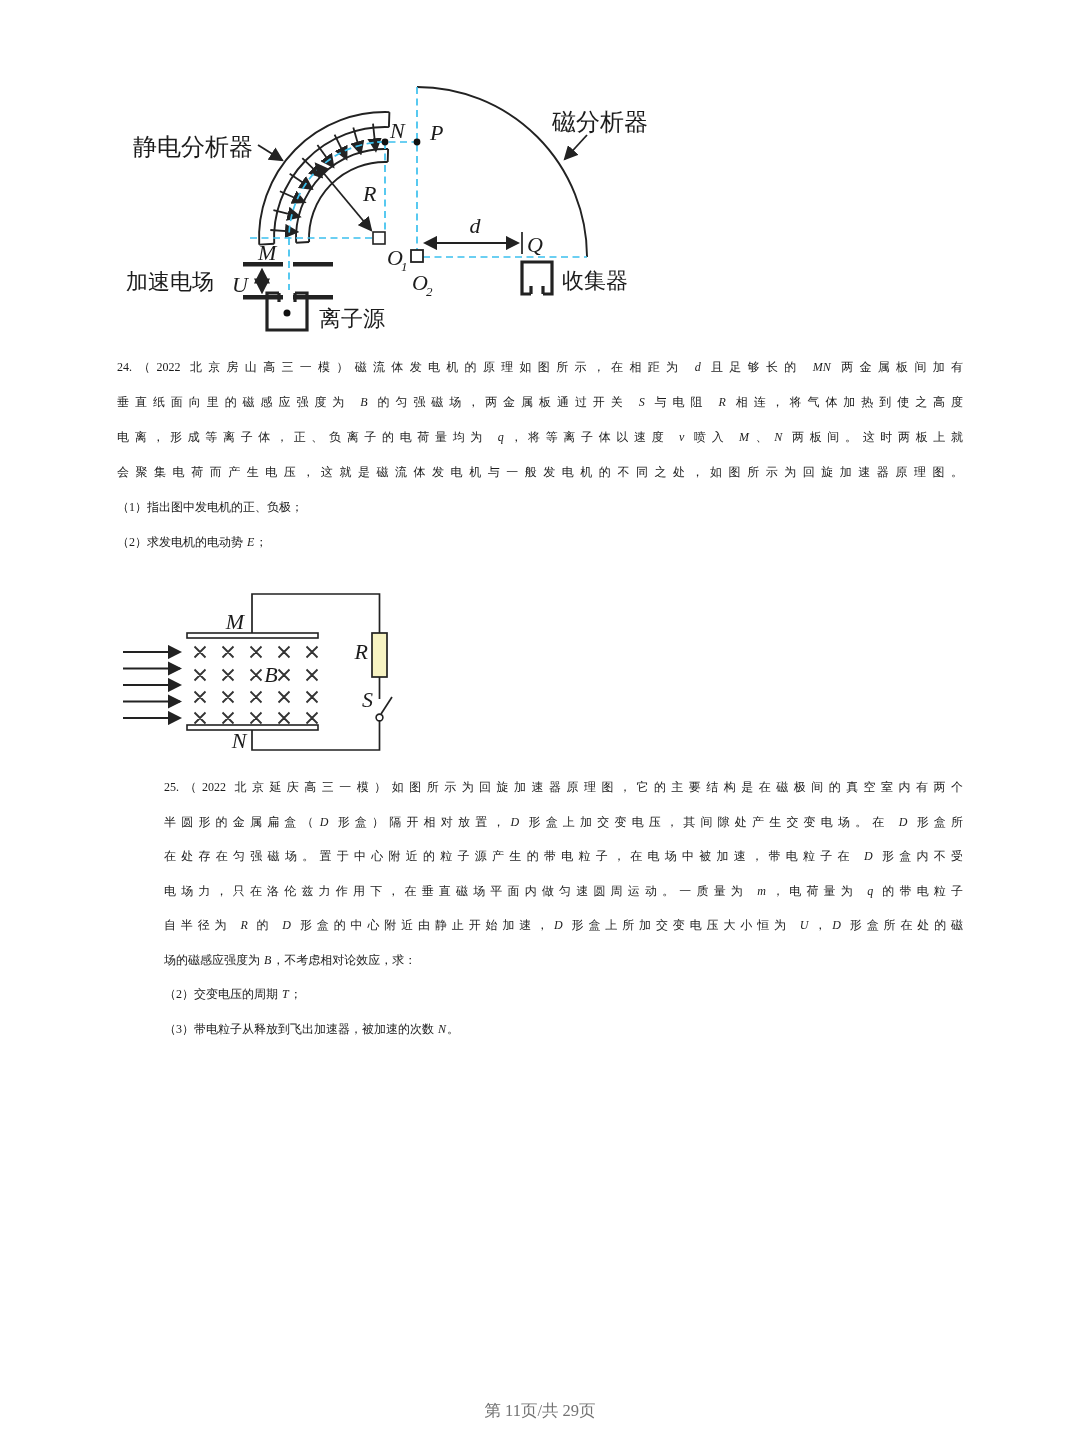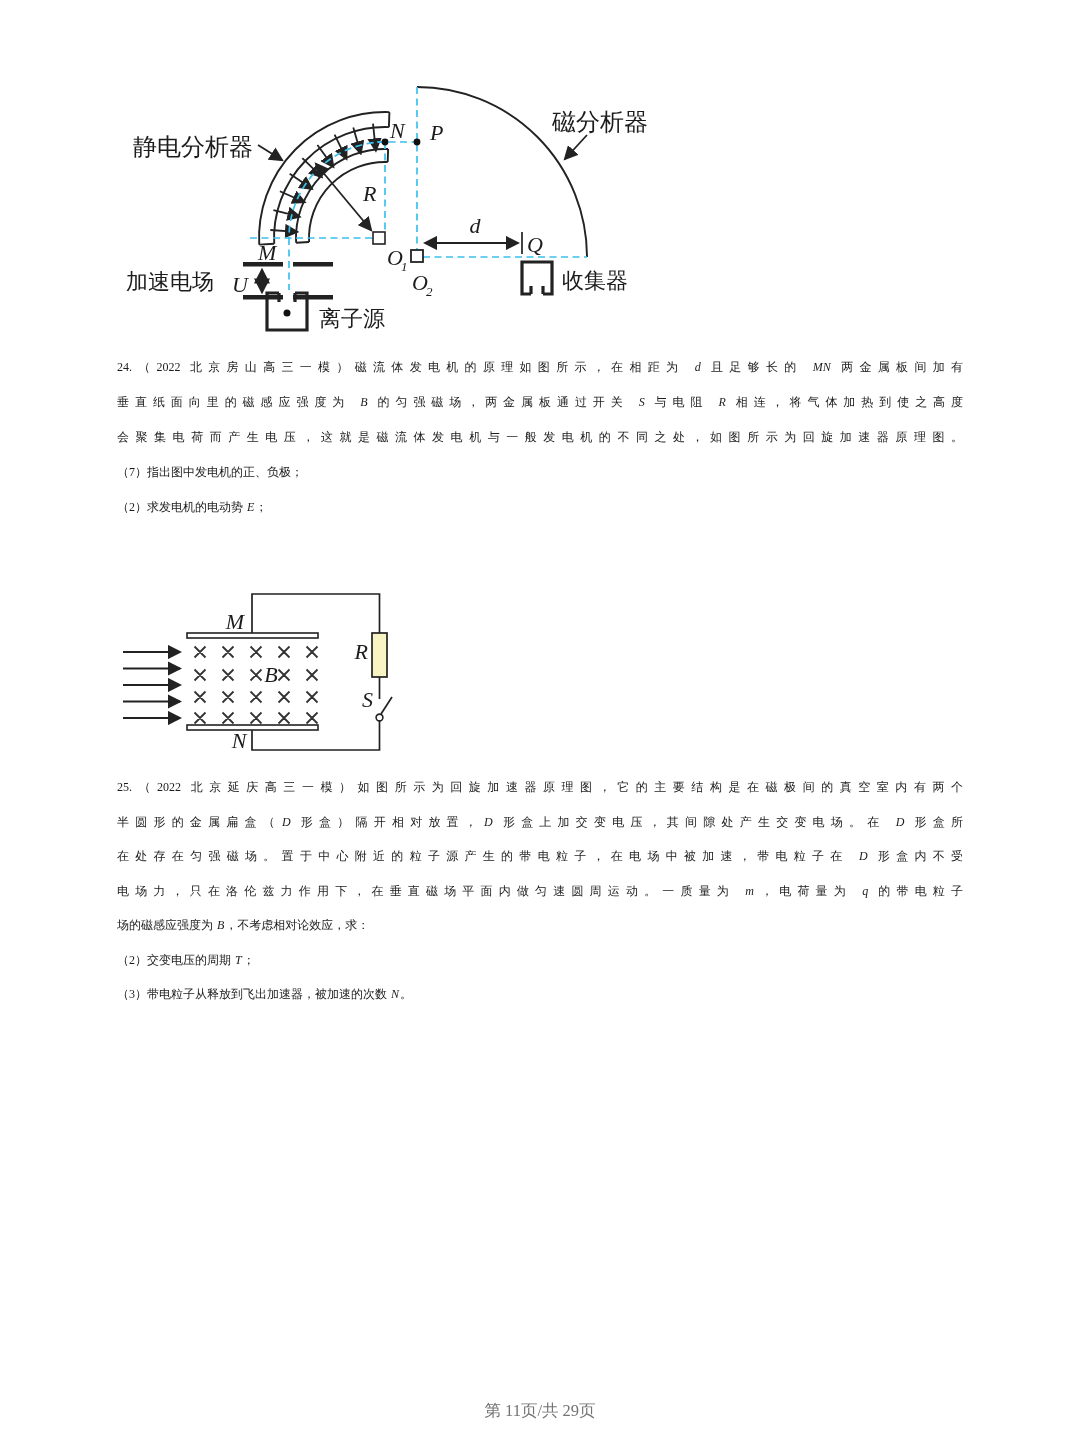--- a/index.html
+++ b/index.html
@@ -4,21 +4,21 @@
 <style>
   html,body{margin:0;padding:0;}
   body{
     width:1080px;height:1439px;background:#ffffff;position:relative;
     font-family:"Liberation Serif","DejaVu Serif",serif;color:#1c1c1c;
     overflow:hidden;
   }
   .textblock{position:absolute;left:117px;width:846px;font-size:12px;}
   .ln{line-height:35px;height:35px;text-align:justify;text-align-last:justify;white-space:normal;}
   .ln.left{text-align:left;text-align-last:left;}
-  .q25 .ln{line-height:34.5px;height:34.5px;}
+  .q25 .ln{line-height:34.5px;height:34.5px;margin-left:47px;}
   i{font-style:italic;padding:0 1px;font-family:"Liberation Serif",serif;}
   .footer{position:absolute;top:1400px;left:0;width:1080px;text-align:center;
     font-size:16.5px;color:#737373;}
   svg{position:absolute;overflow:visible;}
   .blk{stroke:#222;stroke-width:1.7;fill:none;}
   .blk2{stroke:#222;stroke-width:1.9;fill:none;}
   .cyan{stroke:#3bc0ee;stroke-width:1.7;fill:none;stroke-dasharray:7 4.5;}
   .lblzh{font-size:24px;fill:#1c1c1c;}
   .lblzh2{font-size:22px;fill:#1c1c1c;}
   .it{font-style:italic;font-size:22px;fill:#1c1c1c;}
@@ -112,22 +112,23 @@
   <text class="itsub" x="291" y="211">1</text>
   <text class="it" x="302" y="230">O</text>
   <text class="itsub" x="316" y="236">2</text>
   <text class="it" text-anchor="middle" x="365" y="173">d</text>
   <text class="it" x="417" y="192">Q</text>
 </svg>
 
 <div class="textblock" style="top:350px;">
   <div class="ln">24.（2022 北京房山高三一模）磁流体发电机的原理如图所示，在相距为 <i>d</i> 且足够长的 <i>MN</i> 两金属板间加有</div>
   <div class="ln">垂直纸面向里的磁感应强度为 <i>B</i> 的匀强磁场，两金属板通过开关 <i>S</i> 与电阻 <i>R</i> 相连，将气体加热到使之高度</div>
+  <div class="ln">电离，形成等离子体，正、负离子的电荷量均为 <i>q</i>，将等离子体以速度 <i>v</i> 喷入 <i>M</i>、<i>N</i> 两板间。这时两板上就</div>
   <div class="ln">会聚集电荷而产生电压，这就是磁流体发电机与一般发电机的不同之处，如图所示为回旋加速器原理图。</div>
-  <div class="ln left">（7）指出图中发电机的正、负极；</div>
+  <div class="ln left">（1）指出图中发电机的正、负极；</div>
   <div class="ln left">（2）求发电机的电动势 <i>E</i>；</div>
 </div>
 
 <svg style="left:110px;top:585px;" width="340" height="180" viewBox="0 0 340 180">
 
   <g stroke="#222" stroke-width="1.8">
     <line x1="13" y1="67" x2="70" y2="67" marker-end="url(#ah)"></line>
     <line x1="13" y1="83.5" x2="70" y2="83.5" marker-end="url(#ah)"></line>
     <line x1="13" y1="100" x2="70" y2="100" marker-end="url(#ah)"></line>
     <line x1="13" y1="116.5" x2="70" y2="116.5" marker-end="url(#ah)"></line>
@@ -163,18 +164,19 @@
   <text class="it" text-anchor="middle" x="161" y="97">B</text>
   <text class="it" text-anchor="end" x="258" y="74">R</text>
   <text class="it" text-anchor="end" x="263" y="122">S</text>
 </svg>
 
 <div class="textblock q25" style="top:770px;">
   <div class="ln">25.（2022 北京延庆高三一模）如图所示为回旋加速器原理图，它的主要结构是在磁极间的真空室内有两个</div>
   <div class="ln">半圆形的金属扁盒（<i>D</i> 形盒）隔开相对放置，<i>D</i> 形盒上加交变电压，其间隙处产生交变电场。在 <i>D</i> 形盒所</div>
   <div class="ln">在处存在匀强磁场。置于中心附近的粒子源产生的带电粒子，在电场中被加速，带电粒子在 <i>D</i> 形盒内不受</div>
   <div class="ln">电场力，只在洛伦兹力作用下，在垂直磁场平面内做匀速圆周运动。一质量为 <i>m</i>，电荷量为 <i>q</i> 的带电粒子</div>
+  <div class="ln">自半径为 <i>R</i> 的 <i>D</i> 形盒的中心附近由静止开始加速，<i>D</i> 形盒上所加交变电压大小恒为 <i>U</i>，<i>D</i> 形盒所在处的磁</div>
   <div class="ln left">场的磁感应强度为 <i>B</i>，不考虑相对论效应，求：</div>
   <div class="ln left">（2）交变电压的周期 <i>T</i>；</div>
   <div class="ln left">（3）带电粒子从释放到飞出加速器，被加速的次数 <i>N</i>。</div>
 </div>
 
 <div class="footer">第 11页/共 29页</div>
 
 </body></html>

